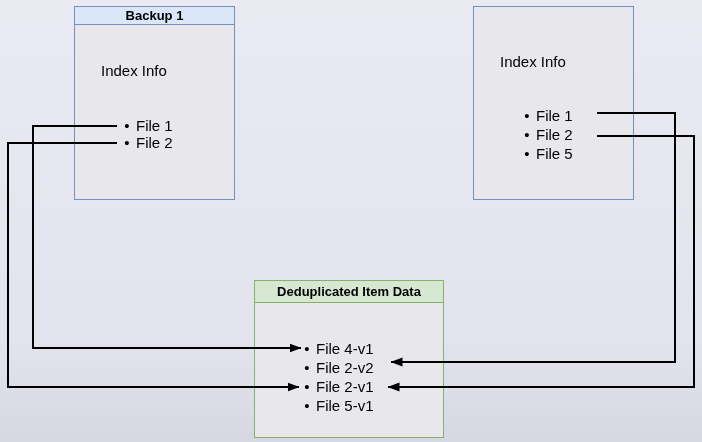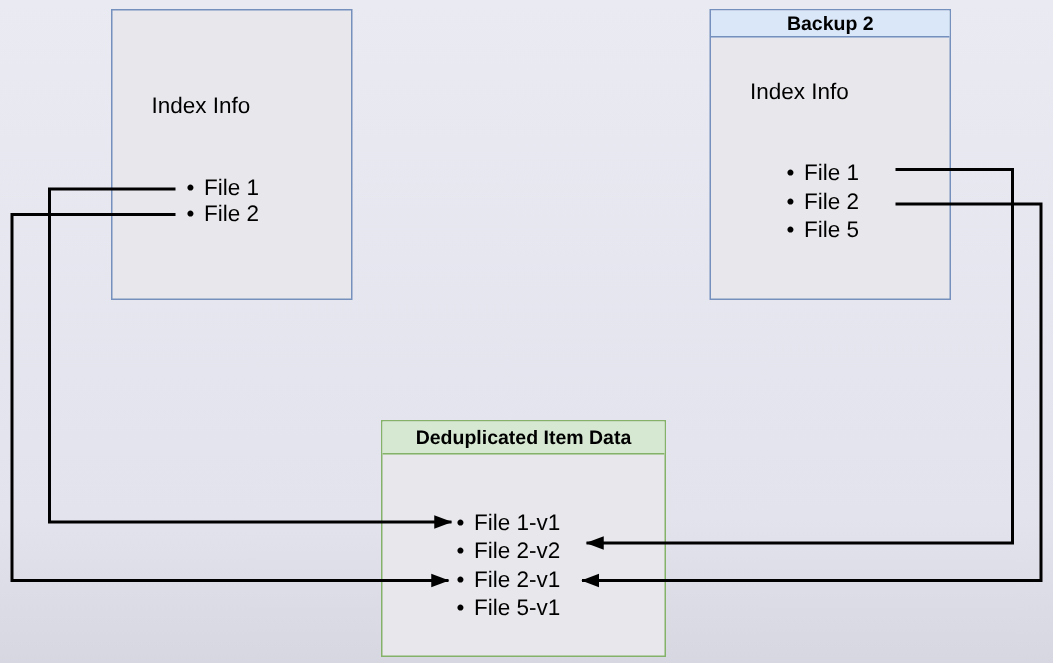--- a/index.html
+++ b/index.html
@@ -103,37 +103,37 @@
   svg.connectors .head {
     fill: var(--connector-color);
   }
 </style>
 </head>
 <body>
 
 <div class="canvas">
 
   <div class="box blue" id="backup1-box">
+    <div class="box-header">
+      <span>Backup 1</span>
+    </div>
     <div class="index-label">Index Info</div>
     <div class="file-list">
       <div class="li">
         <span class="bullet">•</span>
         <span class="li-text">File 1</span>
       </div>
       <div class="li">
         <span class="bullet">•</span>
         <span class="li-text">File 2</span>
       </div>
     </div>
   </div>
 
   <div class="box blue" id="backup2-box">
-    <div class="box-header">
-      <span>Backup 2</span>
-    </div>
     <div class="index-label">Index Info</div>
     <div class="file-list">
       <div class="li">
         <span class="bullet">•</span>
         <span class="li-text">File 1</span>
       </div>
       <div class="li">
         <span class="bullet">•</span>
         <span class="li-text">File 2</span>
       </div>
@@ -144,21 +144,21 @@
     </div>
   </div>
 
   <div class="box green" id="dedup-box">
     <div class="box-header">
       <span>Deduplicated Item Data</span>
     </div>
     <div class="file-list">
       <div class="li">
         <span class="bullet">•</span>
-        <span class="li-text">File 1-v1</span>
+        <span class="li-text">File 4-v1</span>
       </div>
       <div class="li">
         <span class="bullet">•</span>
         <span class="li-text">File 2-v2</span>
       </div>
       <div class="li">
         <span class="bullet">•</span>
         <span class="li-text">File 2-v1</span>
       </div>
       <div class="li">

